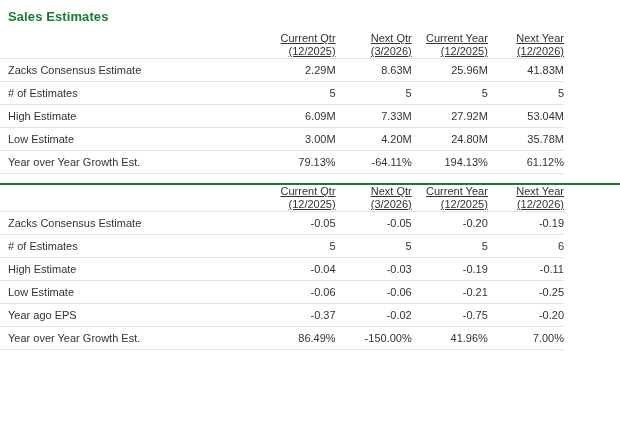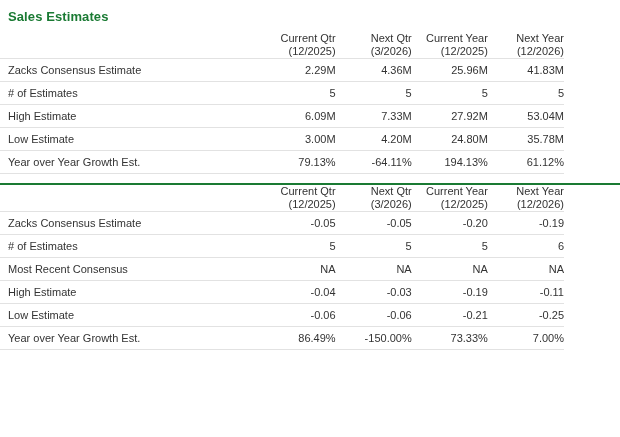--- a/index.html
+++ b/index.html
@@ -41,20 +41,21 @@
     font-weight: normal;
     font-size: 11px;
     color: #333333;
     padding: 0;
   }
   .hdr-row th {
     vertical-align: bottom;
     padding: 0 10px 7px 0;
     text-align: right;
     line-height: 13px;
+    text-decoration: underline;
   }
   .hdr-row th.first {
     text-align: left;
     padding-left: 8px;
   }
   .hdr-label {
     display: block;
     white-space: nowrap;
   }
   .hdr-date {
@@ -116,21 +117,21 @@
           <th>
             <span class="hdr-label">Next Year</span>
             <span class="hdr-date">(12/2026)</span>
           </th>
         </tr>
       </thead>
       <tbody>
         <tr class="data-row">
           <td class="label">Zacks Consensus Estimate</td>
           <td>2.29M</td>
-          <td>4.36M</td>
+          <td>8.63M</td>
           <td>25.96M</td>
           <td>41.83M</td>
         </tr>
         <tr class="data-row">
           <td class="label"># of Estimates</td>
           <td>5</td>
           <td>5</td>
           <td>5</td>
           <td>5</td>
         </tr>
@@ -200,44 +201,44 @@
           <td>-0.19</td>
         </tr>
         <tr class="data-row">
           <td class="label"># of Estimates</td>
           <td>5</td>
           <td>5</td>
           <td>5</td>
           <td>6</td>
         </tr>
         <tr class="data-row">
-          <td class="label">Most Recent Consensus</td>
-          <td>NA</td>
-          <td>NA</td>
-          <td>NA</td>
-          <td>NA</td>
-        </tr>
-        <tr class="data-row">
           <td class="label">High Estimate</td>
           <td>-0.04</td>
           <td>-0.03</td>
           <td>-0.19</td>
           <td>-0.11</td>
         </tr>
         <tr class="data-row">
           <td class="label">Low Estimate</td>
           <td>-0.06</td>
           <td>-0.06</td>
           <td>-0.21</td>
           <td>-0.25</td>
         </tr>
+        <tr class="data-row">
+          <td class="label">Year ago EPS</td>
+          <td>-0.37</td>
+          <td>-0.02</td>
+          <td>-0.75</td>
+          <td>-0.20</td>
+        </tr>
         <tr class="data-row last">
           <td class="label">Year over Year Growth Est.</td>
           <td>86.49%</td>
           <td>-150.00%</td>
-          <td>73.33%</td>
+          <td>41.96%</td>
           <td>7.00%</td>
         </tr>
       </tbody>
     </table>
   </div>
 
 </div>
 
 </body></html>

